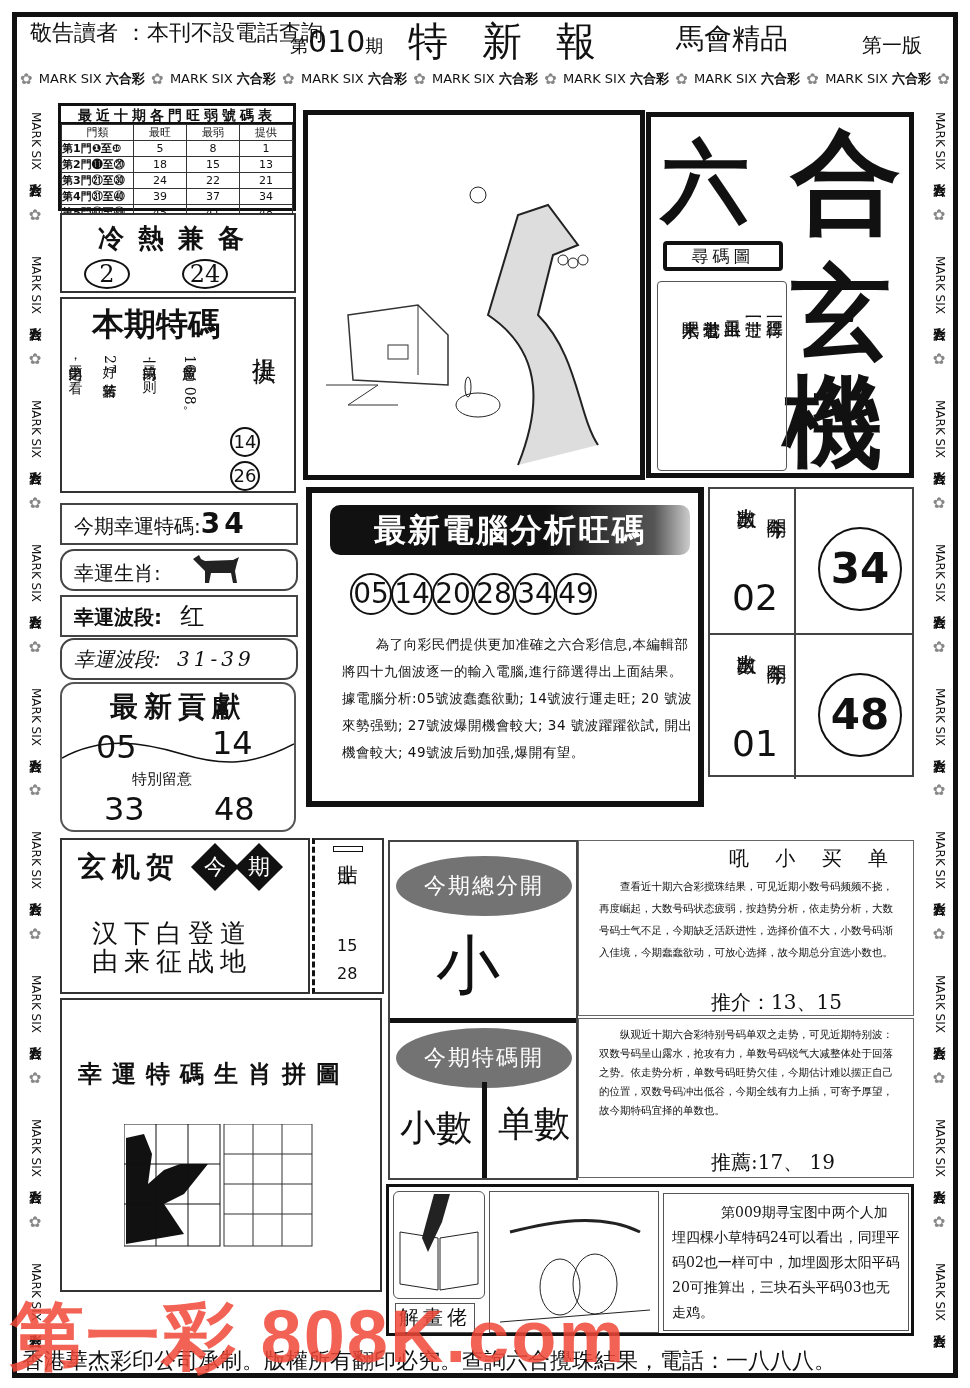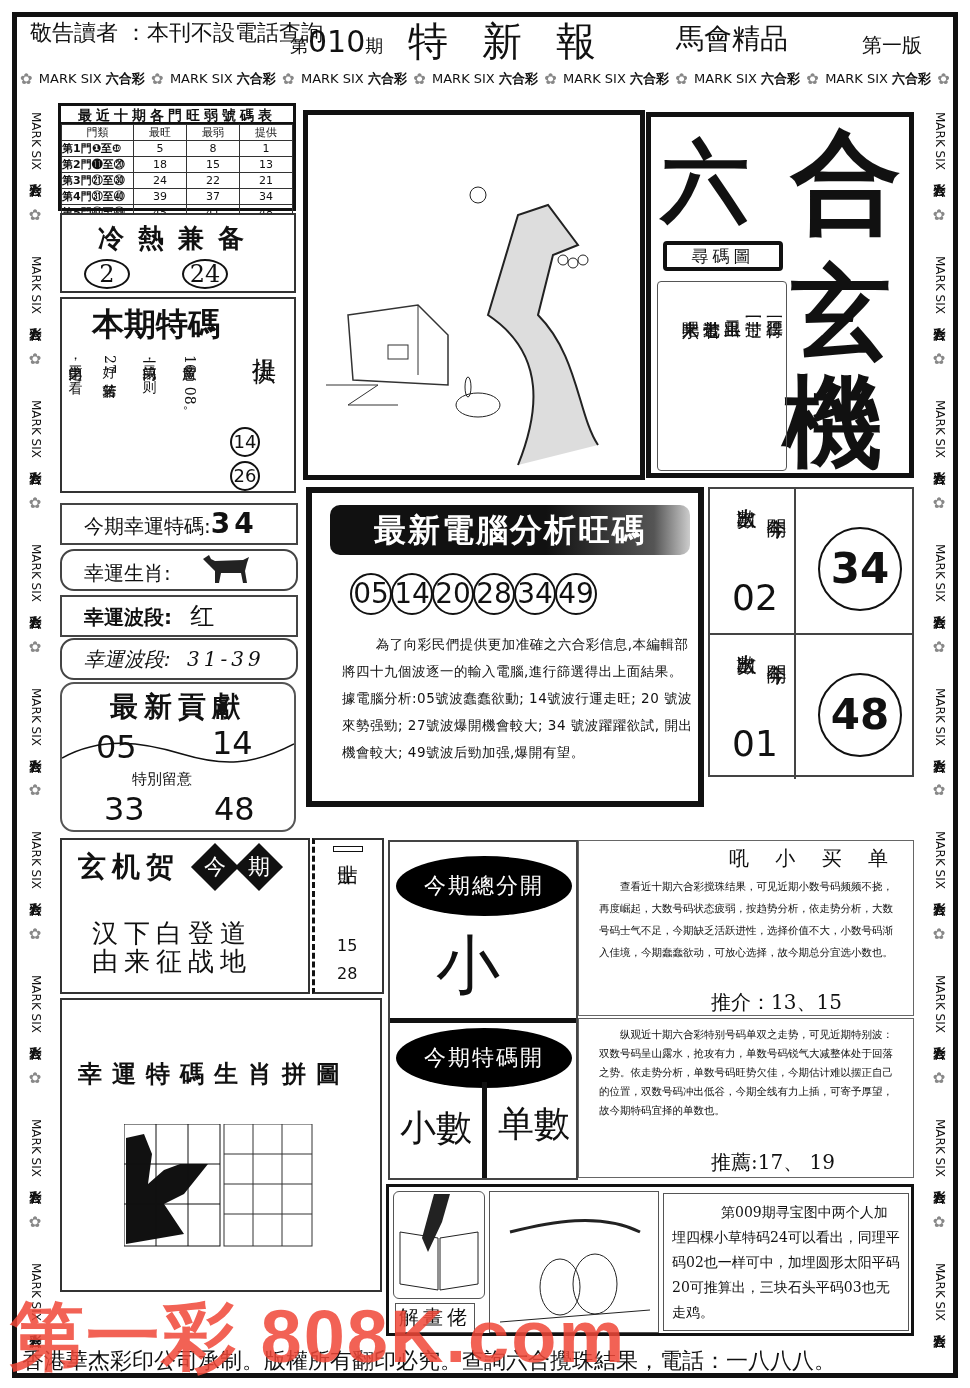--- a/index.html
+++ b/index.html
@@ -37,21 +37,21 @@
   .coldhot .t { text-align: center; font-size: 26px; font-weight: bold; letter-spacing: 14px; margin-top: 6px; }
   .circ { display: inline-block; border: 2px solid #111; border-radius: 50%; text-align: center; }
   .oval { position: absolute; border: 2px solid #111; border-radius: 50%; width: 46px; height: 30px; line-height: 26px; text-align: center; font-size: 24px; font-family: "DejaVu Serif", serif; }
 
   .special { left: 60px; top: 297px; width: 236px; height: 196px; }
   .special .t { position: absolute; left: 30px; top: 4px; font-size: 32px; font-weight: bold; }
   .vcol { position: absolute; writing-mode: vertical-rl; font-size: 14px; line-height: 16px; font-family: "DejaVu Serif", serif; }
   .provide { position: absolute; left: 186px; top: 40px; writing-mode: vertical-rl; font-size: 24px; letter-spacing: 4px; }
   .c30 { position: absolute; width: 30px; height: 30px; line-height: 26px; font-size: 18px; }
 
-  .row { position: absolute; left: 60px; width: 238px; height: 42px; border: 2px solid #444; font-size: 20px; line-height: 38px; padding-left: 22px; }
+  .row { position: absolute; left: 60px; width: 238px; height: 42px; border: 2px solid #444; font-size: 20px; line-height: 38px; padding-left: 12px; }
   .rounded { border-radius: 14px; }
 
   .contrib { left: 60px; top: 682px; width: 236px; height: 150px; border-radius: 14px; border: 2px solid #555; }
   .contrib .t { text-align: center; font-size: 28px; font-weight: bold; letter-spacing: 6px; margin-top: 4px; }
   .bignum { position: absolute; font-size: 32px; }
 
   .xuanji { left: 60px; top: 838px; width: 250px; height: 156px; }
   .tieshi { left: 312px; top: 838px; width: 72px; height: 156px; }
   .puzzle { left: 60px; top: 998px; width: 322px; height: 294px; }
 
@@ -68,21 +68,21 @@
   .ball { width: 42px; height: 42px; border: 2px solid #111; border-radius: 50%; text-align: center; line-height: 38px; font-size: 28px; margin-right: -1px; }
   .comp .para { position: absolute; left: 30px; top: 138px; width: 354px; font-size: 13.5px; line-height: 27px; text-indent: 2.5em; letter-spacing: 0.5px; }
 
   .counts { left: 708px; top: 487px; width: 206px; height: 290px; border: 2px solid #444; }
   .cnt-cell { position: absolute; left: 0; width: 86px; height: 144px; border-right: 2px solid #444; }
   .cnt-lbl { position: absolute; font-size: 20px; line-height: 26px; }
   .cnt-val { position: absolute; left: 22px; font-size: 36px; }
   .cnt-ball { position: absolute; left: 108px; width: 84px; height: 84px; border: 2px solid #111; border-radius: 50%; text-align: center; line-height: 80px; font-size: 42px; font-weight: bold; }
 
   .sumbox { left: 388px; top: 840px; width: 190px; height: 340px; border: 2px solid #444; }
-  .pill { position: absolute; left: 6px; width: 176px; height: 60px; background: #000000; color: #fff; border-radius: 50%; text-align: center; line-height: 60px; font-size: 22px; letter-spacing: 2px; }
+  .pill { position: absolute; left: 6px; width: 176px; height: 60px; background: #737373; color: #fff; border-radius: 50%; text-align: center; line-height: 60px; font-size: 22px; letter-spacing: 2px; }
   .shop { left: 578px; top: 840px; width: 336px; height: 176px; border: 1px solid #666; }
   .shop2 { left: 578px; top: 1018px; width: 336px; height: 160px; border: 1px solid #666; }
   .note { position: absolute; left: 20px; width: 300px; font-size: 10.5px; line-height: 22px; font-family: "DejaVu Serif", serif; text-indent: 2em; }
   .rec { position: absolute; font-size: 20px; font-family: "DejaVu Serif", serif; }
 
   .bottom { left: 386px; top: 1184px; width: 528px; height: 152px; border: 3px solid #111; }
   .footer { left: 22px; top: 1346px; width: 930px; font-size: 22px; font-family: "DejaVu Serif", serif; white-space: nowrap; }
   .watermark { left: 10px; top: 1288px; font-size: 74px; font-weight: bold; color: rgba(240, 70, 55, 0.85); letter-spacing: 2px; font-family: "Liberation Sans", sans-serif; white-space: nowrap; }
 </style>
 </head>

